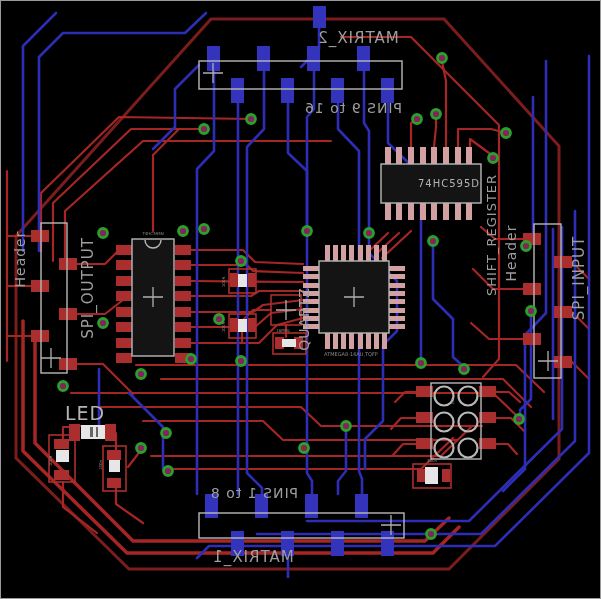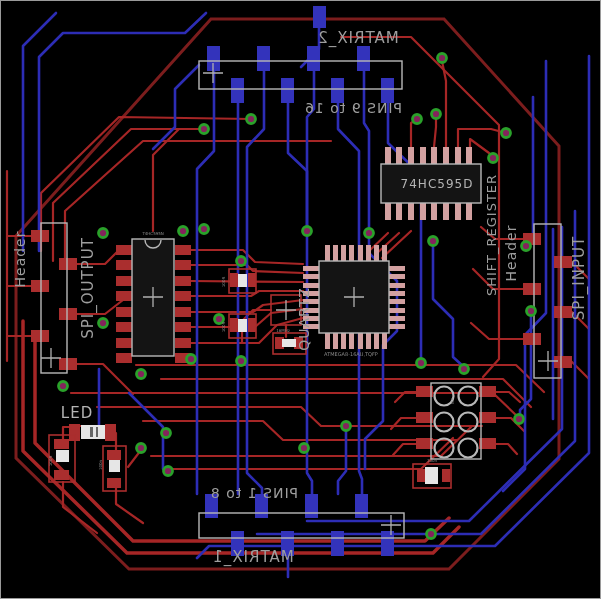--- a/index.html
+++ b/index.html
@@ -283,28 +283,28 @@
       <path d="M40,357 H60 M50,347 V367" stroke="#b0b0b0" stroke-width="1.3" fill="none"></path>
       <path d="M537,360 H557 M547,350 V370" stroke="#b0b0b0" stroke-width="1.3" fill="none"></path>
       <path d="M142,296 H162 M152,286 V306" stroke="#b0b0b0" stroke-width="1.3" fill="none"></path>
       <path d="M343,296 H363 M353,286 V306" stroke="#b0b0b0" stroke-width="1.3" fill="none"></path>
       <path d="M275,309 H295 M285,299 V319" stroke="#b0b0b0" stroke-width="1.3" fill="none"></path>
     </svg>
 
   <div class="overlay">
     <div class="lbl mir" style="left:357px;top:37px;font-size:15px">MATRIX_2</div>
     <div class="lbl mir" style="left:352px;top:107px;font-size:14px">PINS 9 to 16</div>
-    <div class="lbl bright" style="left:436px;top:183px;font-size:12px">74HC595D</div>
+    <div class="lbl bright" style="left:448px;top:183px;font-size:10px">74HC595D</div>
     <div class="lbl rot" style="left:490px;top:234px;font-size:13px">SHIFT_REGISTER</div>
     <div class="lbl rot" style="left:19px;top:258px;font-size:14px">Header</div>
     <div class="lbl rot" style="left:87px;top:287px;font-size:15px">SPI_OUTPUT</div>
     <div class="lbl rot" style="left:510px;top:252px;font-size:14px">Header</div>
     <div class="lbl rot" style="left:578px;top:277px;font-size:15px">SPI_INPUT</div>
     <div class="lbl rot" style="left:303px;top:318px;font-size:14px">QUARTZ</div>
-    <div class="lbl bright" style="left:76px;top:412px;font-size:15px">LED</div>
+    <div class="lbl bright" style="left:84px;top:412px;font-size:19px">LED</div>
     <div class="lbl mir" style="left:253px;top:492px;font-size:14px">PINS 1 to 8</div>
     <div class="lbl mir" style="left:252px;top:556px;font-size:15px">MATRIX_1</div>
     <div class="lbl tiny" style="left:350px;top:353px;font-size:5px">ATMEGA8-16AU,TQFP</div>
     <div class="lbl tiny" style="left:152px;top:233px;font-size:4px">74HC595N</div>
     <div class="lbl tiny rot" style="left:223px;top:281px;font-size:4px">100R</div>
     <div class="lbl tiny rot" style="left:223px;top:326px;font-size:4px">100R</div>
     <div class="lbl tiny rot" style="left:50px;top:460px;font-size:4px">100R</div>
     <div class="lbl tiny rot" style="left:100px;top:464px;font-size:4px">100n</div>
     <div class="lbl tiny" style="left:431px;top:460px;font-size:4px">100n</div>
     <div class="lbl tiny rot" style="left:452px;top:400px;font-size:4px">ISP</div>

